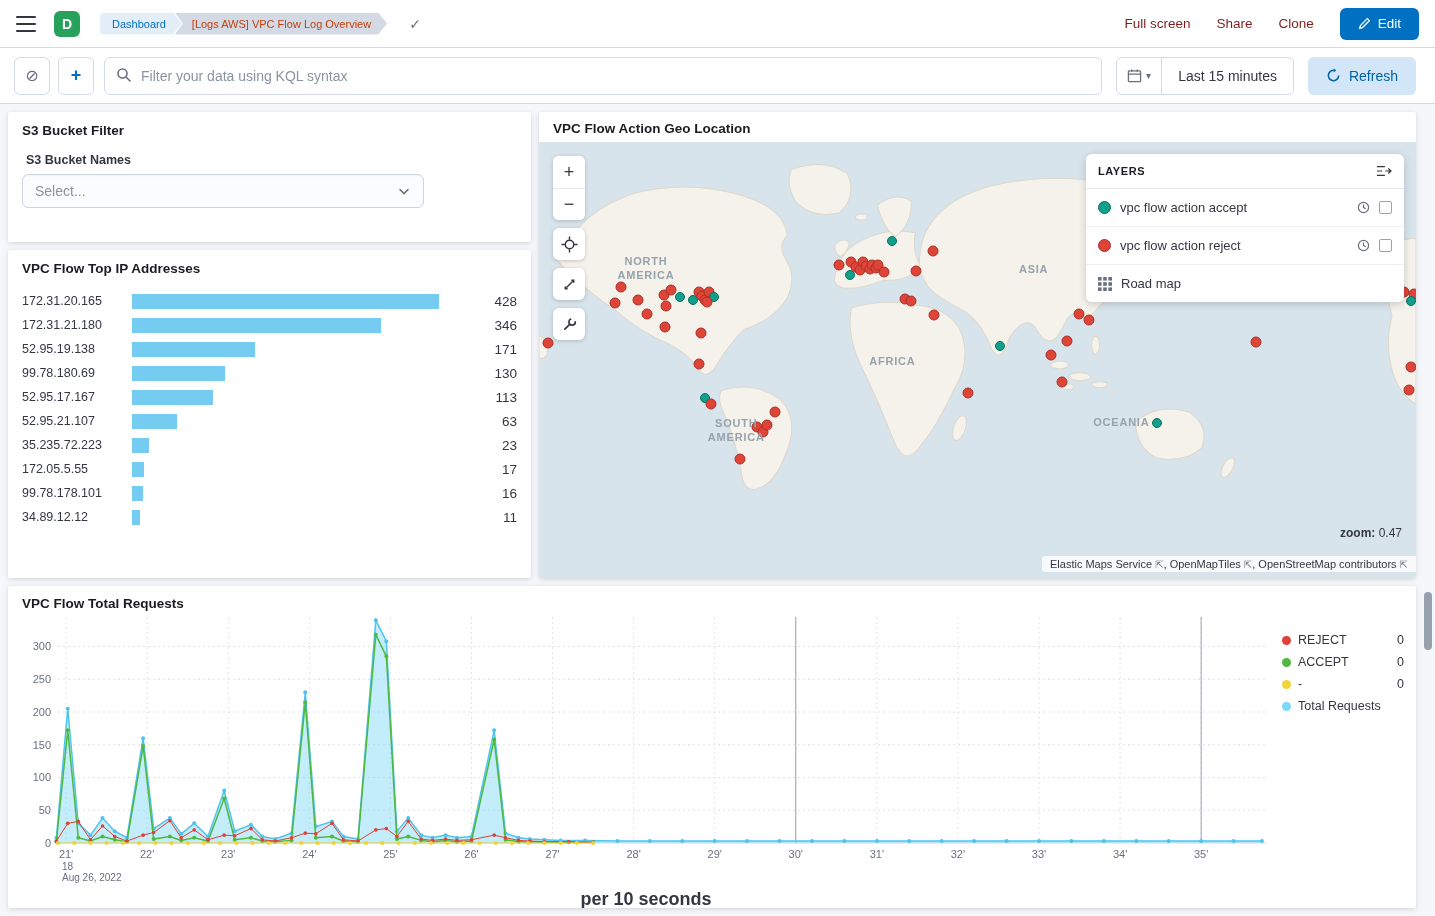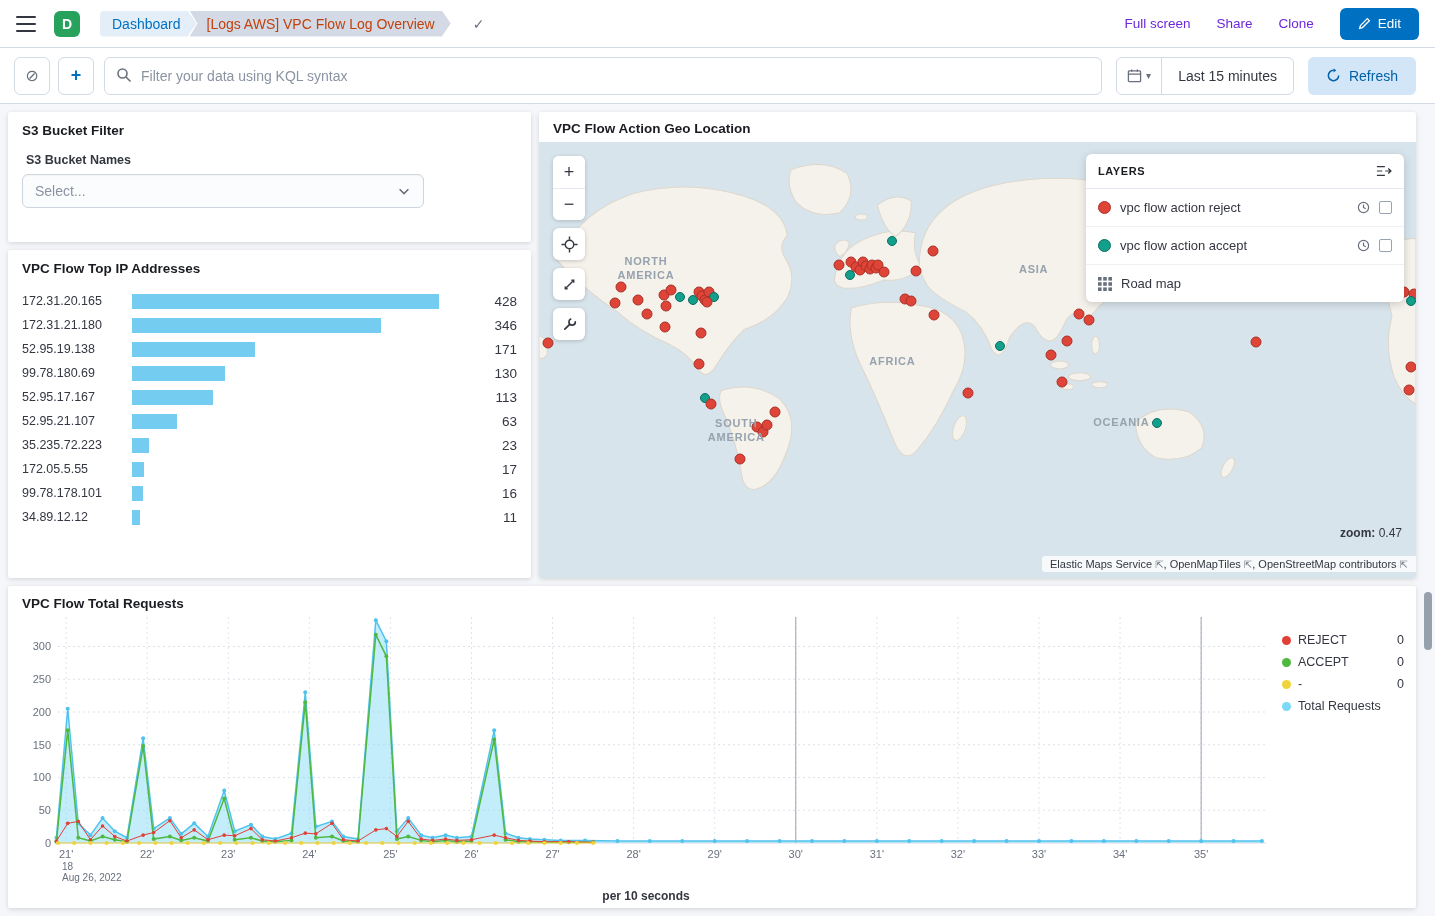--- a/index.html
+++ b/index.html
@@ -5,26 +5,26 @@
   *{box-sizing:border-box;margin:0;padding:0}
   html,body{width:1435px;height:916px;overflow:hidden}
   body{font-family:"Liberation Sans","DejaVu Sans",sans-serif;background:#f5f7fa;color:#343741;font-size:14px}
 
   
   .top-bar{height:48px;background:#fff;border-bottom:1px solid #d3dae6;display:flex;align-items:center;padding:0 16px;gap:12px}
   .hamburger{width:20px;height:16px;display:flex;flex-direction:column;justify-content:space-between;cursor:pointer}
   .hamburger span{height:2px;background:#343741;border-radius:1px}
   .space-avatar{width:26px;height:26px;border-radius:6px;background:#27a25c;color:#fff;font-weight:bold;font-size:14px;display:flex;align-items:center;justify-content:center;margin-left:6px}
   .crumbs{display:flex;align-items:center;margin-left:8px}
-  .crumb{font-size:14px;padding:5px 16px 5px 12px;white-space:nowrap}
+  .crumb{font-size:11px;padding:5px 16px 5px 12px;white-space:nowrap}
   .crumb-first{background:#e3eef8;color:#0071c2;border-radius:4px 0 0 4px;clip-path:polygon(0 0,calc(100% - 9px) 0,100% 50%,calc(100% - 9px) 100%,0 100%)}
   .crumb-second{background:#d3dae6;color:#c2410c;margin-left:-7px;padding-left:17px;clip-path:polygon(0 0,calc(100% - 9px) 0,100% 50%,calc(100% - 9px) 100%,0 100%,8px 50%)}
   .saved-check{color:#69707d;font-size:14px;margin-left:10px}
   .top-actions{margin-left:auto;display:flex;align-items:center;gap:26px}
-  .top-link{color:#6d28d9;font-size:13.5px;font-weight:500;cursor:pointer;white-space:nowrap}
+  .top-link{color:#7f1d1d;font-size:13.5px;font-weight:500;cursor:pointer;white-space:nowrap}
   .edit-btn{background:#0071c2;color:#fff;border:none;border-radius:6px;height:32px;padding:0 18px;font-size:13.5px;font-weight:500;display:flex;align-items:center;gap:7px;cursor:pointer;font-family:inherit}
 
   
   .query-bar{height:56px;background:#fff;border-bottom:1px solid #d3dae6;display:flex;align-items:center;padding:0 19px 0 14px;gap:8px}
   .icon-btn{width:36px;height:38px;background:#fff;border:1px solid #d3dae6;border-radius:6px;display:flex;align-items:center;justify-content:center;cursor:pointer;color:#69707d;font-size:16px}
   .icon-btn.add{color:#0071c2;font-weight:bold;font-size:18px}
   .kql-wrap{flex:1;position:relative;margin-left:2px}
   .kql-wrap .mag{position:absolute;left:12px;top:10px;color:#69707d}
   .kql-input{width:100%;height:38px;border:1px solid #d3dae6;border-radius:6px;padding:0 12px 0 36px;font-size:14px;color:#343741;background:#fff;font-family:inherit}
   .kql-input::placeholder{color:#8b93a2}
@@ -78,21 +78,21 @@
   .layer-clock{color:#69707d}
   .layer-check{width:13px;height:13px;border:1px solid #98a2b3;border-radius:2px;background:#fff}
   .zoom-label{position:absolute;right:14px;bottom:38px;font-size:12px;color:#343741}
   .zoom-label b{font-weight:bold}
   .attribution{position:absolute;right:0;bottom:6px;background:rgba(255,255,255,.78);padding:2px 8px;font-size:11px;color:#343741;border-radius:3px 0 0 3px;white-space:nowrap}
   .attribution .ext{color:#69707d;font-size:10px}
 
   
   .req-panel{grid-column:1/3;position:relative;padding:10px 12px 4px 10px;overflow:hidden}
   .req-title{margin-left:4px}
-  .req-xlabel{width:1256px;text-align:center;font-size:12px;font-weight:bold;color:#343741;margin-top:2px}
+  .req-xlabel{width:1256px;text-align:center;font-size:18px;font-weight:bold;color:#343741;margin-top:2px}
   .req-legend{position:absolute;right:12px;top:43px;width:122px}
   .legend-row{display:flex;align-items:center;gap:7px;height:22px;cursor:pointer}
   .legend-dot{width:9px;height:9px;border-radius:50%}
   .legend-name{font-size:12.5px;color:#343741;flex:1;white-space:nowrap}
   .legend-val{font-size:12.5px;color:#343741}
 
   .scroll-thumb{position:fixed;right:3px;top:592px;width:8px;height:58px;background:#97a1ad;border-radius:4px;cursor:pointer}
   svg text{font-family:"Liberation Sans","DejaVu Sans",sans-serif}
 </style>
 </head>
@@ -372,31 +372,31 @@
       </div>
 
       <div class="layers-card">
         <div class="layers-head">
           <span class="t">LAYERS</span>
           <svg width="16" height="14" viewBox="0 0 18 14" fill="none" stroke="#343741" stroke-width="1.4">
               <path d="M1 2 H10 M1 7 H7 M1 12 H10 M10.5 7 H16.5 M13.8 4.2 L16.8 7 L13.8 9.8"></path>
             </svg>
         </div>
         <div class="layer-row">
-          <span class="layer-dot" style="background:#df4438;border:1px solid #a93127"></span>
-          <span class="layer-label">vpc flow action reject</span>
+          <span class="layer-dot" style="background:#12a08c;border:1px solid #0a6e60"></span>
+          <span class="layer-label">vpc flow action accept</span>
           <svg class="layer-clock" width="13" height="13" viewBox="0 0 14 14" fill="none" stroke="#69707d" stroke-width="1.3">
               <circle cx="7" cy="7" r="5.5"></circle>
               <path d="M7 3.8 V7 L9.4 8.4"></path>
             </svg>
           <span class="layer-check"></span>
         </div>
         <div class="layer-row">
-          <span class="layer-dot" style="background:#12a08c;border:1px solid #0a6e60"></span>
-          <span class="layer-label">vpc flow action accept</span>
+          <span class="layer-dot" style="background:#df4438;border:1px solid #a93127"></span>
+          <span class="layer-label">vpc flow action reject</span>
           <svg class="layer-clock" width="13" height="13" viewBox="0 0 14 14" fill="none" stroke="#69707d" stroke-width="1.3">
               <circle cx="7" cy="7" r="5.5"></circle>
               <path d="M7 3.8 V7 L9.4 8.4"></path>
             </svg>
           <span class="layer-check"></span>
         </div>
         <div class="layer-row">
           <svg width="14" height="14" viewBox="0 0 14 14" fill="#69707d">
               <rect x="0" y="0" width="3.6" height="3.6"></rect>
               <rect x="5.2" y="0" width="3.6" height="3.6"></rect>

